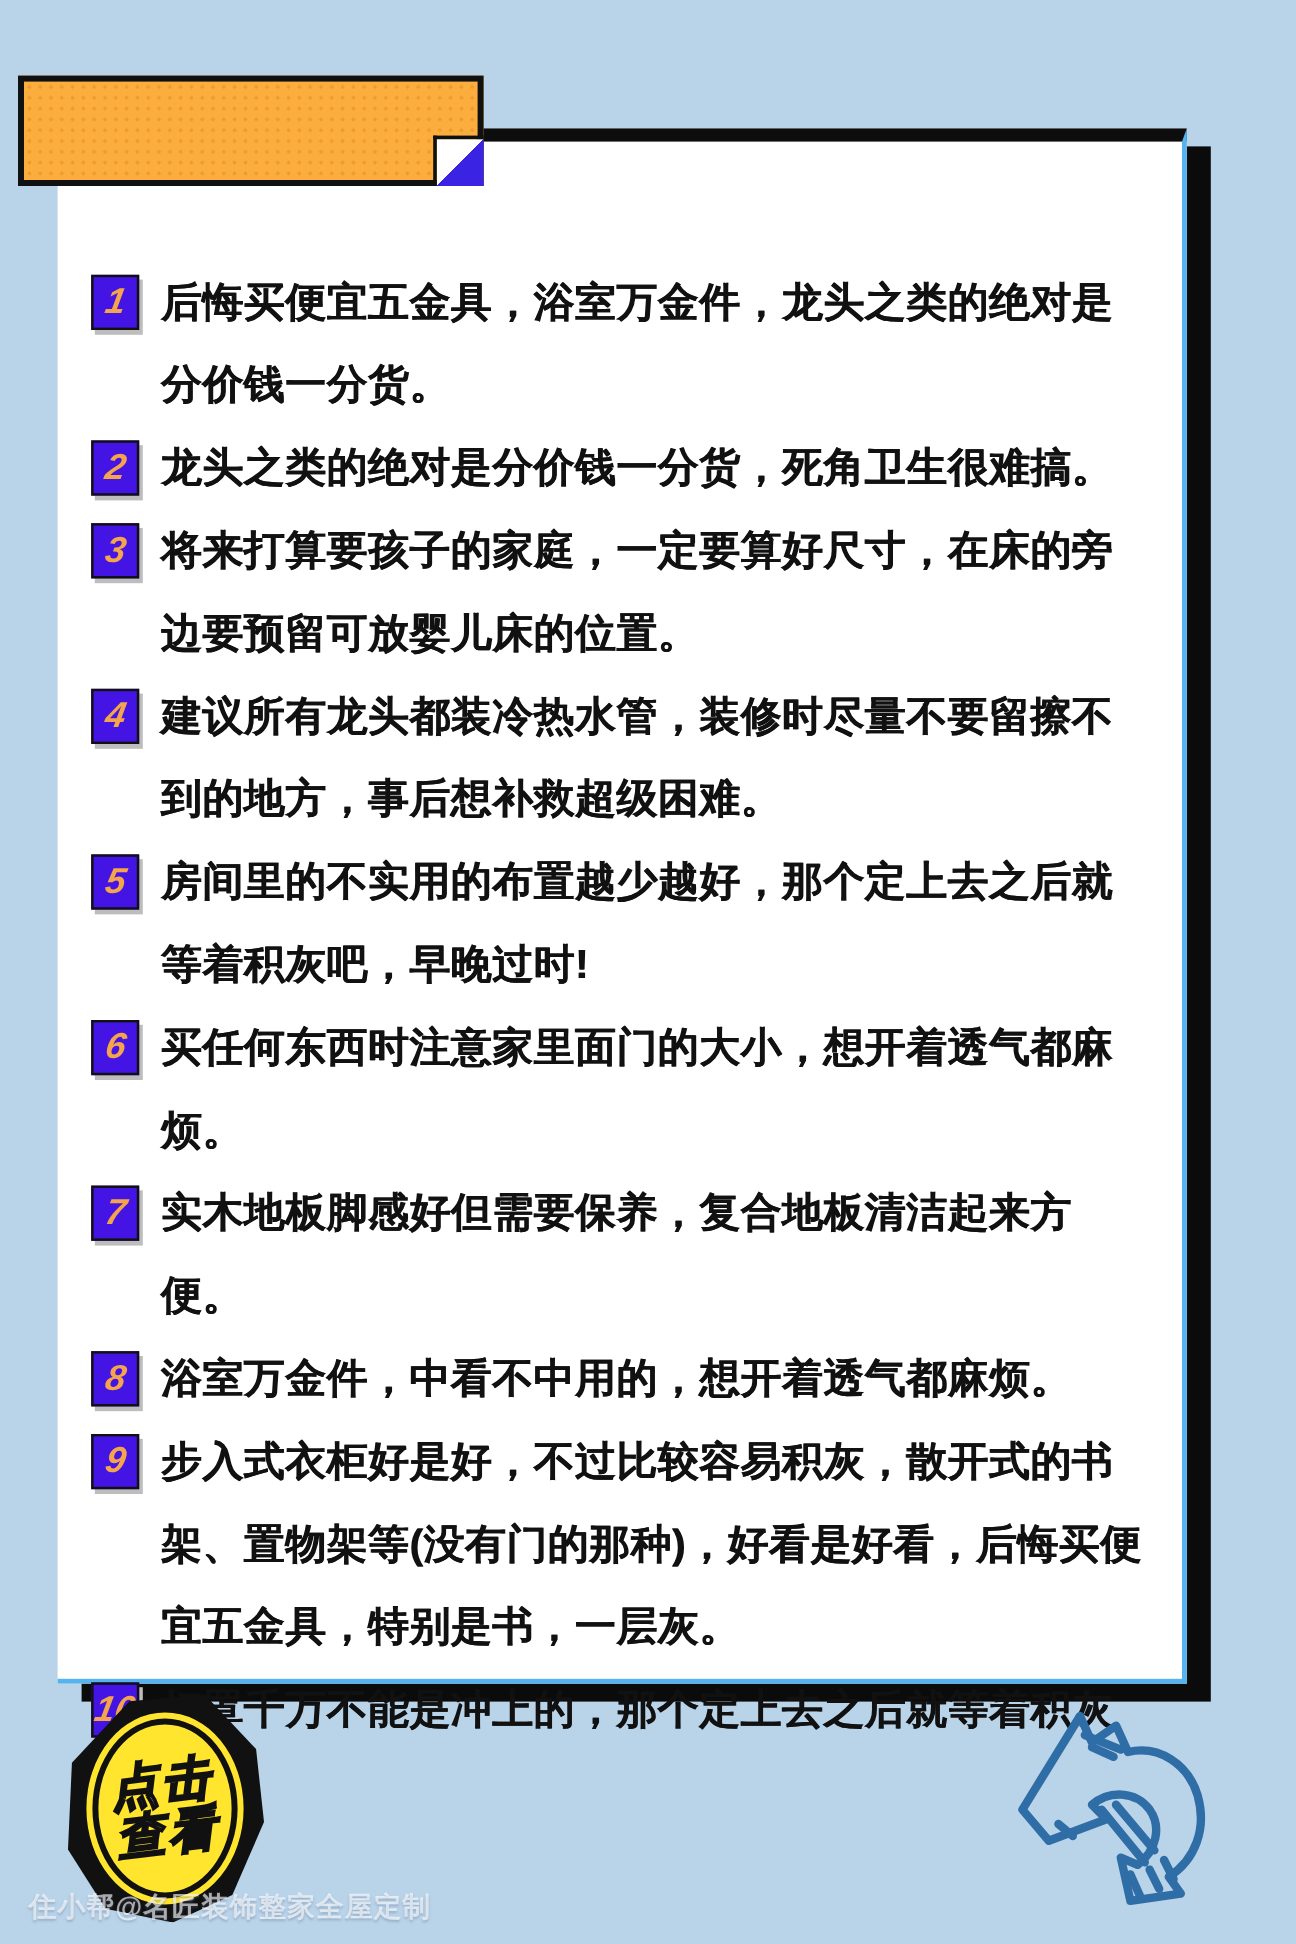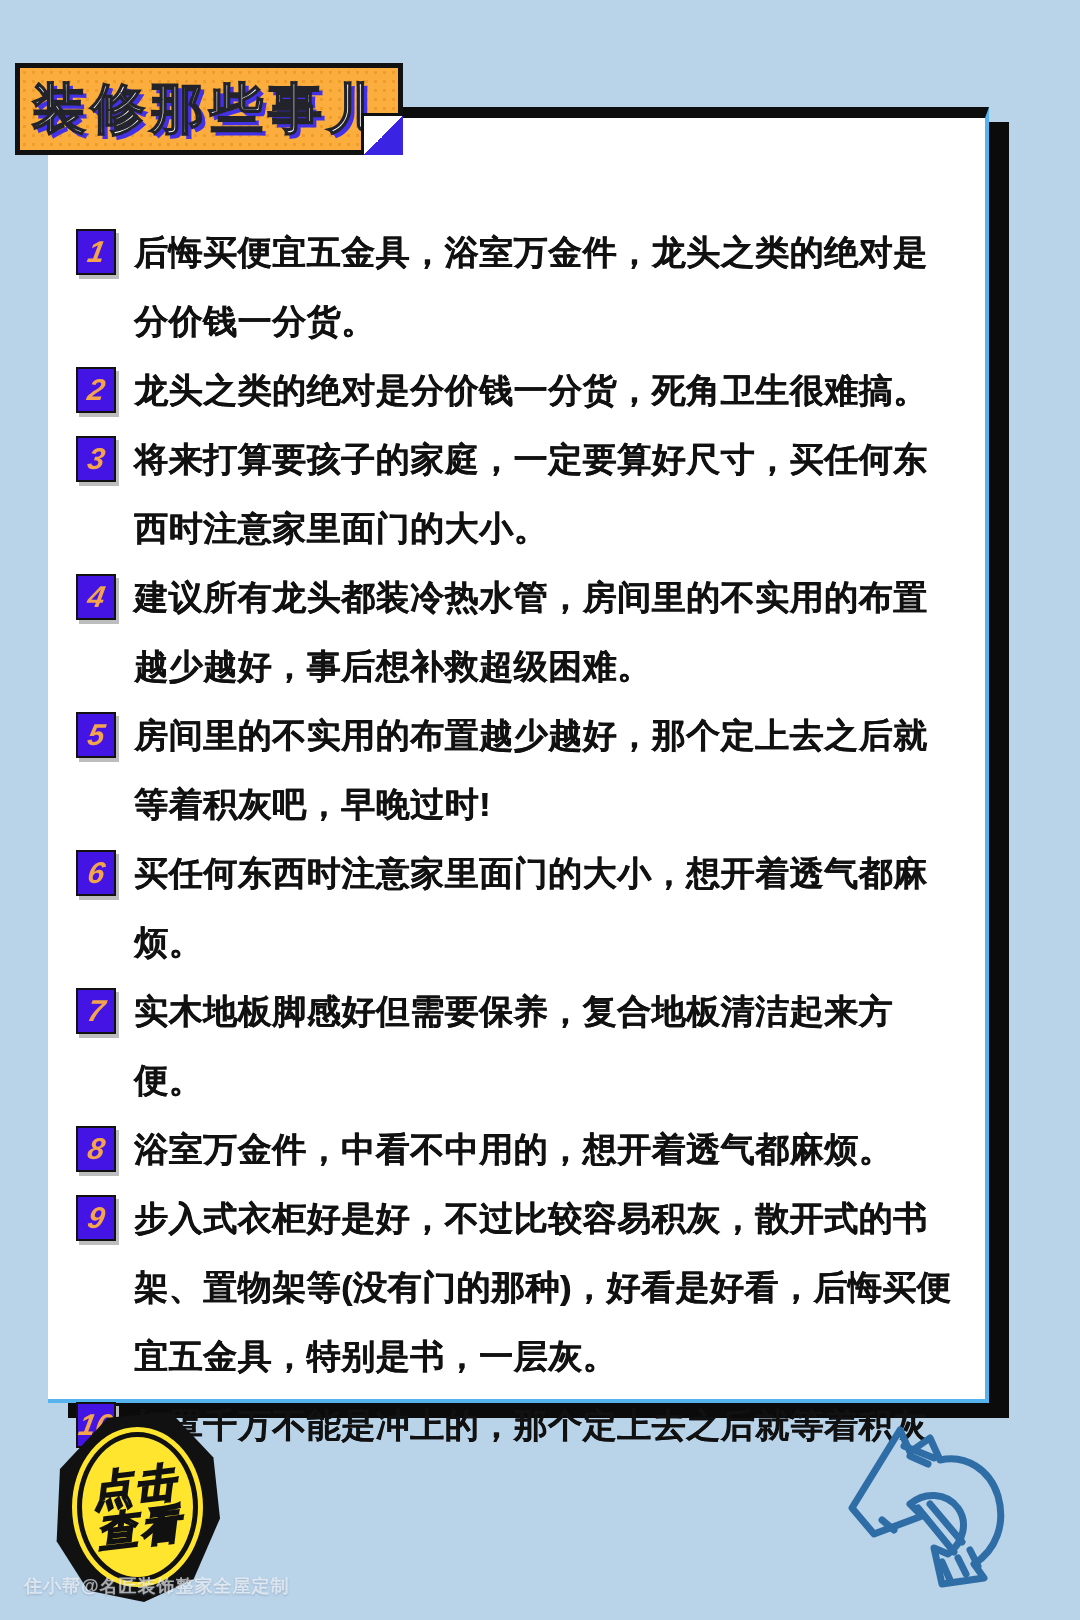--- a/index.html
+++ b/index.html
@@ -133,21 +133,21 @@
     -webkit-text-stroke:2px #111;
     z-index:2;
   }
 
   
   .watermark{
     position:absolute;
     left:24px;top:1574px;
     z-index:6;
     color:rgba(255,255,255,0.62);
-    font-size:18px;
+    font-size:23px;
     font-weight:700;
     letter-spacing:1px;
     text-shadow:0 1px 2px rgba(90,110,140,0.35);
   }
 
   
   .arrow-wrap{
     position:absolute;
     left:838px;top:1412px;
     width:175px;height:185px;
@@ -172,28 +172,28 @@
           <div class="tip-num">
             <span>2</span>
           </div>
           <p class="tip-text">龙头之类的绝对是分价钱一分货，死角卫生很难搞。</p>
         </div>
 
         <div class="tip-row">
           <div class="tip-num">
             <span>3</span>
           </div>
-          <p class="tip-text">将来打算要孩子的家庭，一定要算好尺寸，买任何东西时注意家里面门的大小。</p>
+          <p class="tip-text">将来打算要孩子的家庭，一定要算好尺寸，在床的旁边要预留可放婴儿床的位置。</p>
         </div>
 
         <div class="tip-row">
           <div class="tip-num">
             <span>4</span>
           </div>
-          <p class="tip-text">建议所有龙头都装冷热水管，房间里的不实用的布置越少越好，事后想补救超级困难。</p>
+          <p class="tip-text">建议所有龙头都装冷热水管，装修时尽量不要留擦不到的地方，事后想补救超级困难。</p>
         </div>
 
         <div class="tip-row">
           <div class="tip-num">
             <span>5</span>
           </div>
           <p class="tip-text">房间里的不实用的布置越少越好，那个定上去之后就等着积灰吧，早晚过时!</p>
         </div>
 
         <div class="tip-row">
@@ -227,21 +227,20 @@
         <div class="tip-row">
           <div class="tip-num">
             <span>10</span>
           </div>
           <p class="tip-text">灯罩千万不能是冲上的，那个定上去之后就等着积灰吧。</p>
         </div>
       </div>
   </div>
 
   <div class="header-badge">
-    <span class="header-title">装修那些事儿</span>
     <span class="header-fold"></span>
   </div>
 
   <div class="cta">
     <div class="cta-outer"></div>
     <div class="cta-inner"></div>
     <div class="cta-label">
       <span>点击</span>
       <span>查看</span>
     </div>

